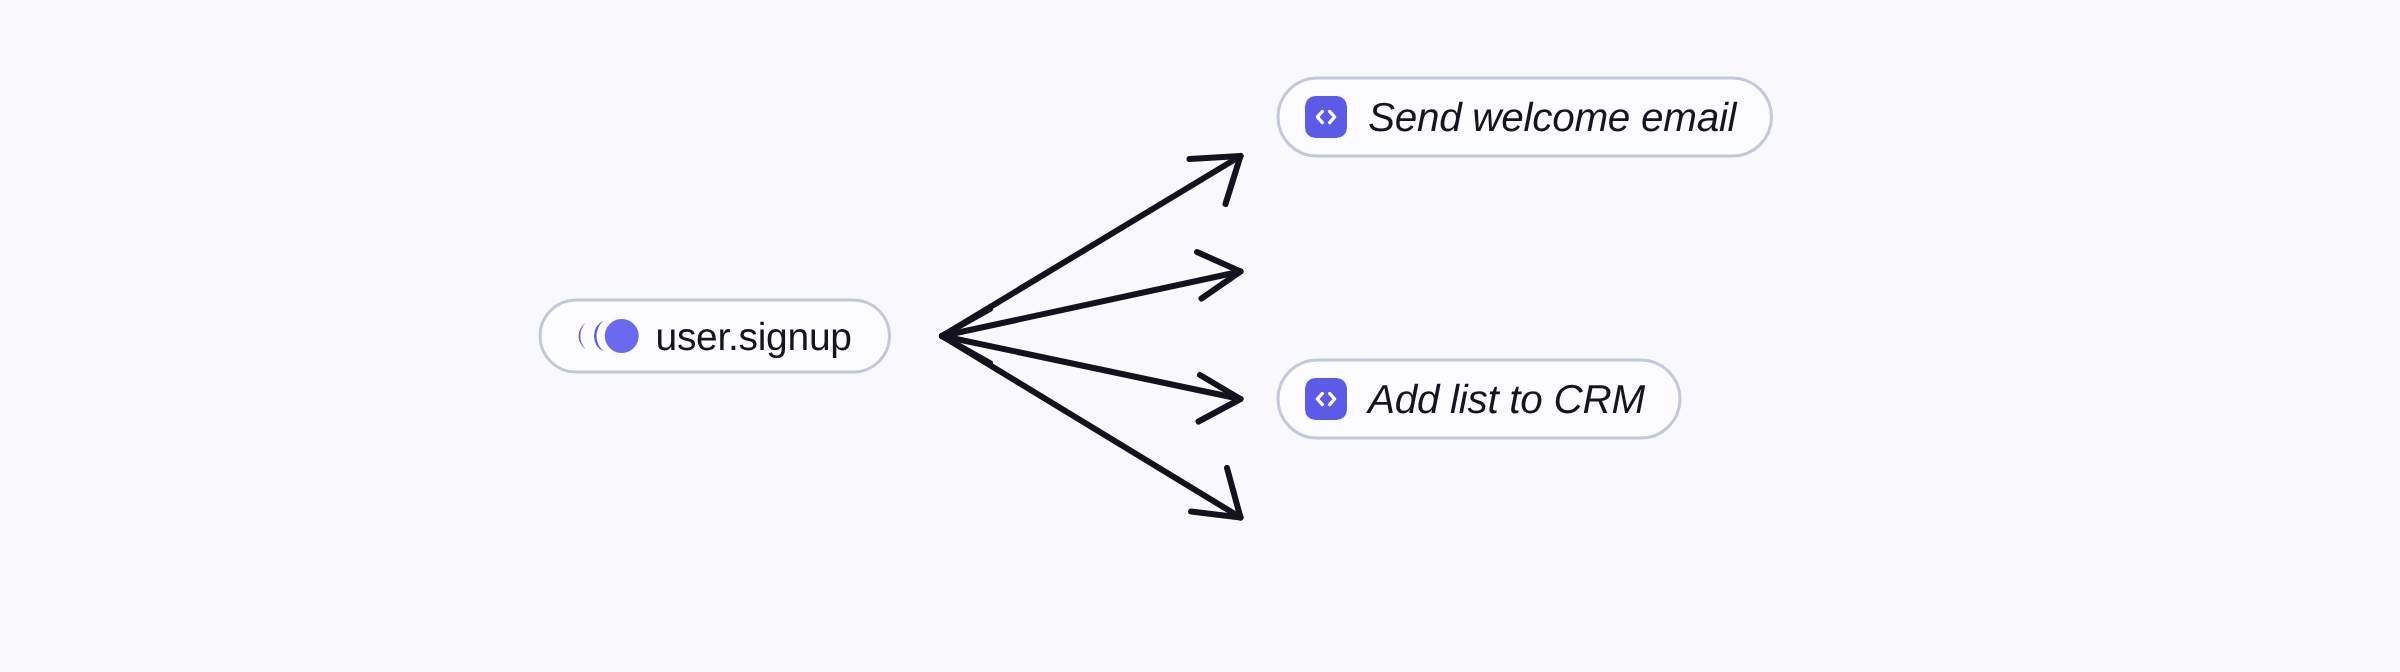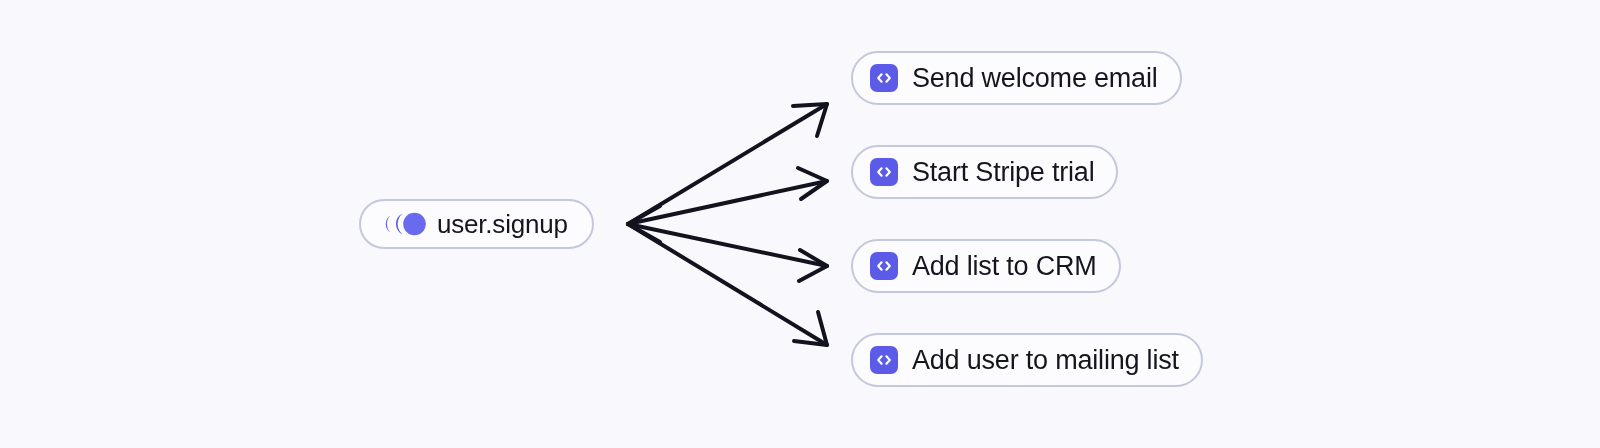--- a/index.html
+++ b/index.html
@@ -55,21 +55,21 @@
     top: 199px;
     height: 50px;
     padding: 0 24px 0 19px;
     border-radius: 999px;
   }
   .node.source .node-label {
     font-size: 26px;
   }
 
   
-  .node.target { left: 851px; }
+  .node.target { left: 851px; font-style: italic; }
   .node.target .node-label { margin-left: 2px; }
 
   
   .icon-code {
     width: 28px;
     height: 28px;
     border-radius: 7px;
     background: #5b5be8;
     display: flex;
     align-items: center;
@@ -140,43 +140,25 @@
   <div class="node target" style="top:51px">
     <span class="icon-code">
       <svg width="18" height="14" viewBox="0 0 18 14">
         <path d="M6.6 3.3 L3.2 7 L6.6 10.7" fill="none" stroke="#ffffff" stroke-width="2.2" stroke-linecap="round" stroke-linejoin="round"></path>
         <path d="M11.4 3.3 L14.8 7 L11.4 10.7" fill="none" stroke="#ffffff" stroke-width="2.2" stroke-linecap="round" stroke-linejoin="round"></path>
       </svg>
     </span>
     <span class="node-label">Send welcome email</span>
   </div>
 
-  <div class="node target" style="top:145px">
-    <span class="icon-code">
-      <svg width="18" height="14" viewBox="0 0 18 14">
-        <path d="M6.6 3.3 L3.2 7 L6.6 10.7" fill="none" stroke="#ffffff" stroke-width="2.2" stroke-linecap="round" stroke-linejoin="round"></path>
-        <path d="M11.4 3.3 L14.8 7 L11.4 10.7" fill="none" stroke="#ffffff" stroke-width="2.2" stroke-linecap="round" stroke-linejoin="round"></path>
-      </svg>
-    </span>
-    <span class="node-label">Start Stripe trial</span>
-  </div>
 
   <div class="node target" style="top:239px">
     <span class="icon-code">
       <svg width="18" height="14" viewBox="0 0 18 14">
         <path d="M6.6 3.3 L3.2 7 L6.6 10.7" fill="none" stroke="#ffffff" stroke-width="2.2" stroke-linecap="round" stroke-linejoin="round"></path>
         <path d="M11.4 3.3 L14.8 7 L11.4 10.7" fill="none" stroke="#ffffff" stroke-width="2.2" stroke-linecap="round" stroke-linejoin="round"></path>
       </svg>
     </span>
     <span class="node-label">Add list to CRM</span>
   </div>
 
-  <div class="node target" style="top:333px">
-    <span class="icon-code">
-      <svg width="18" height="14" viewBox="0 0 18 14">
-        <path d="M6.6 3.3 L3.2 7 L6.6 10.7" fill="none" stroke="#ffffff" stroke-width="2.2" stroke-linecap="round" stroke-linejoin="round"></path>
-        <path d="M11.4 3.3 L14.8 7 L11.4 10.7" fill="none" stroke="#ffffff" stroke-width="2.2" stroke-linecap="round" stroke-linejoin="round"></path>
-      </svg>
-    </span>
-    <span class="node-label">Add user to mailing list</span>
-  </div>
 
 </div>
 
 </body></html>

